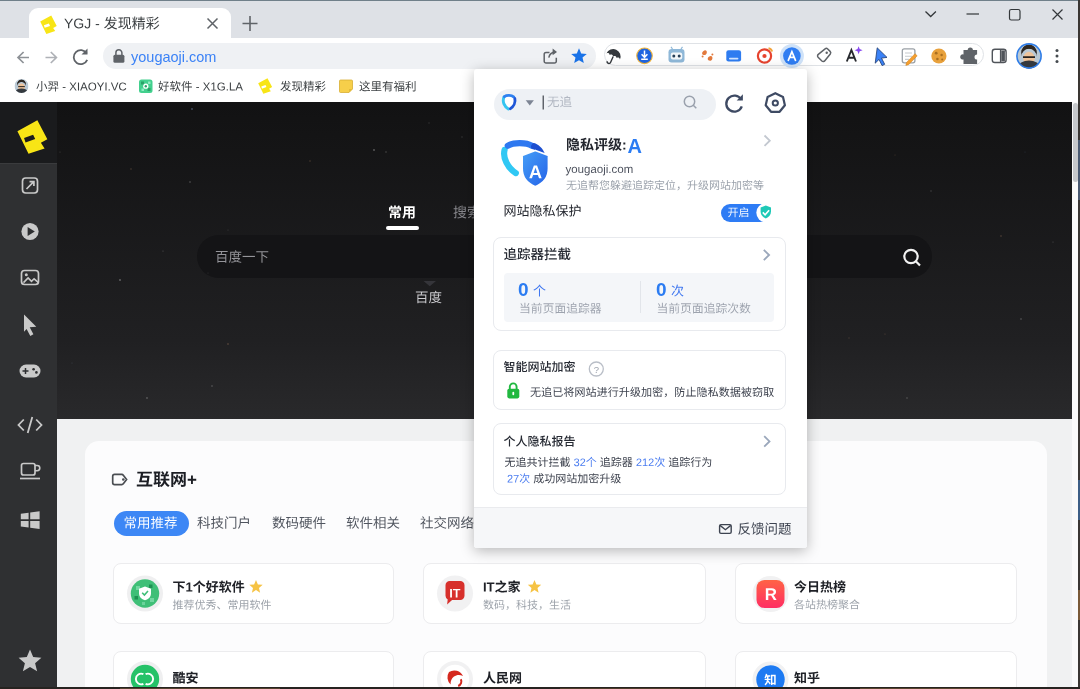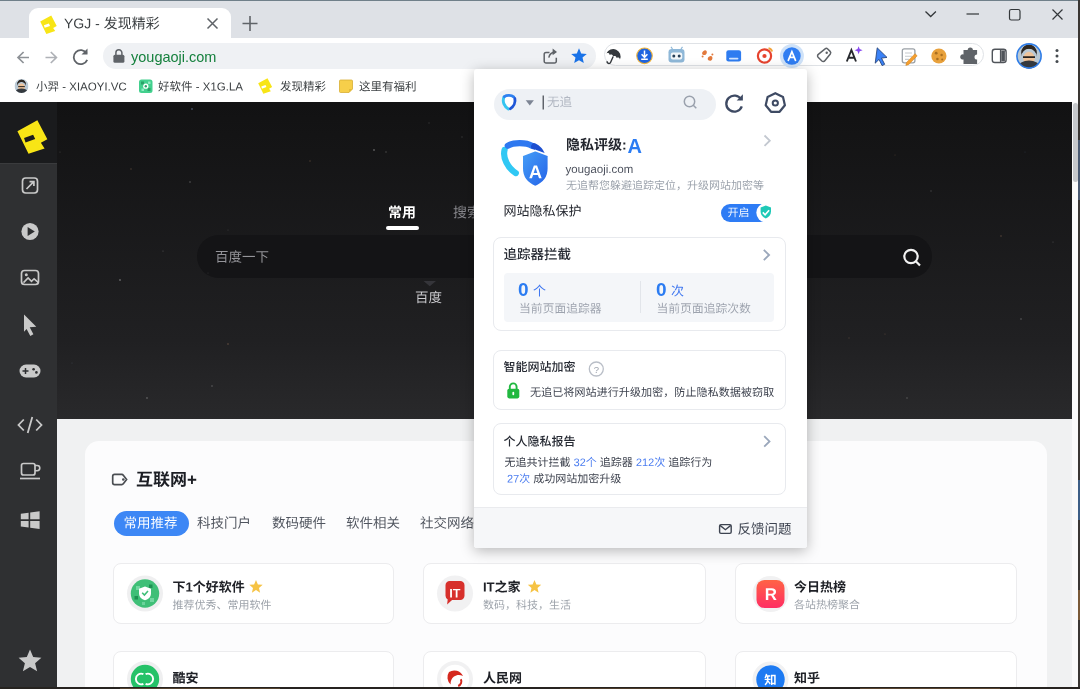--- a/index.html
+++ b/index.html
@@ -5,21 +5,21 @@
 .abs {position:absolute}
 #root {position:relative;width:1080px;height:689px;background:#fff}
 </style></head><body>
 <div id="root">
 
 <div class="abs" style="left:0;top:0;width:1080px;height:38px;background:#dee1e6"></div>
 <div class="abs" style="left:0;top:0;width:1080px;height:1px;background:#70808a"></div>
 <div class="abs" style="left:29px;top:8px;width:202px;height:30px;background:#fff;border-radius:9px 9px 0 0"></div>
 <div class="abs" style="left:0;top:38px;width:1080px;height:32px;background:#fff"></div>
 <div class="abs" style="left:103px;top:43px;width:493px;height:26px;background:#eff1f4;border-radius:13px"></div>
-<div class="abs" style="left:131px;top:48.5px;font-size:14.5px;color:#15803d">yougaoji.com</div>
+<div class="abs" style="left:131px;top:48.5px;font-size:14.5px;color:#3b82f6">yougaoji.com</div>
 <div class="abs" style="left:603.5px;top:42.5px;width:380px;height:23px;background:#fff;border:1px solid #dfe2e6;border-radius:12px"></div>
 <div class="abs" style="left:0;top:70px;width:1080px;height:32px;background:#fff"></div>
 
 <div class="abs" style="left:0;top:102px;width:1080px;height:585px;background:#f0f1f2"></div>
 <div class="abs" style="left:57px;top:102px;width:1015px;height:317px;background:linear-gradient(#121213,#202022 75%,#29292b)"></div>
 <div class="abs" style="left:0;top:102px;width:57px;height:585px;background:#2f3032"></div>
 <div class="abs" style="left:0;top:102px;width:57px;height:61px;background:#1a1b1d"></div>
 <div class="abs" style="left:0;top:163px;width:57px;height:1px;background:#3a3b3d"></div>
 <div class="abs" style="left:386px;top:225.5px;width:33px;height:4px;background:#fff;border-radius:2px"></div>
 <div class="abs" style="left:197px;top:235px;width:735px;height:43px;background:#141416;border-radius:21.5px"></div>

